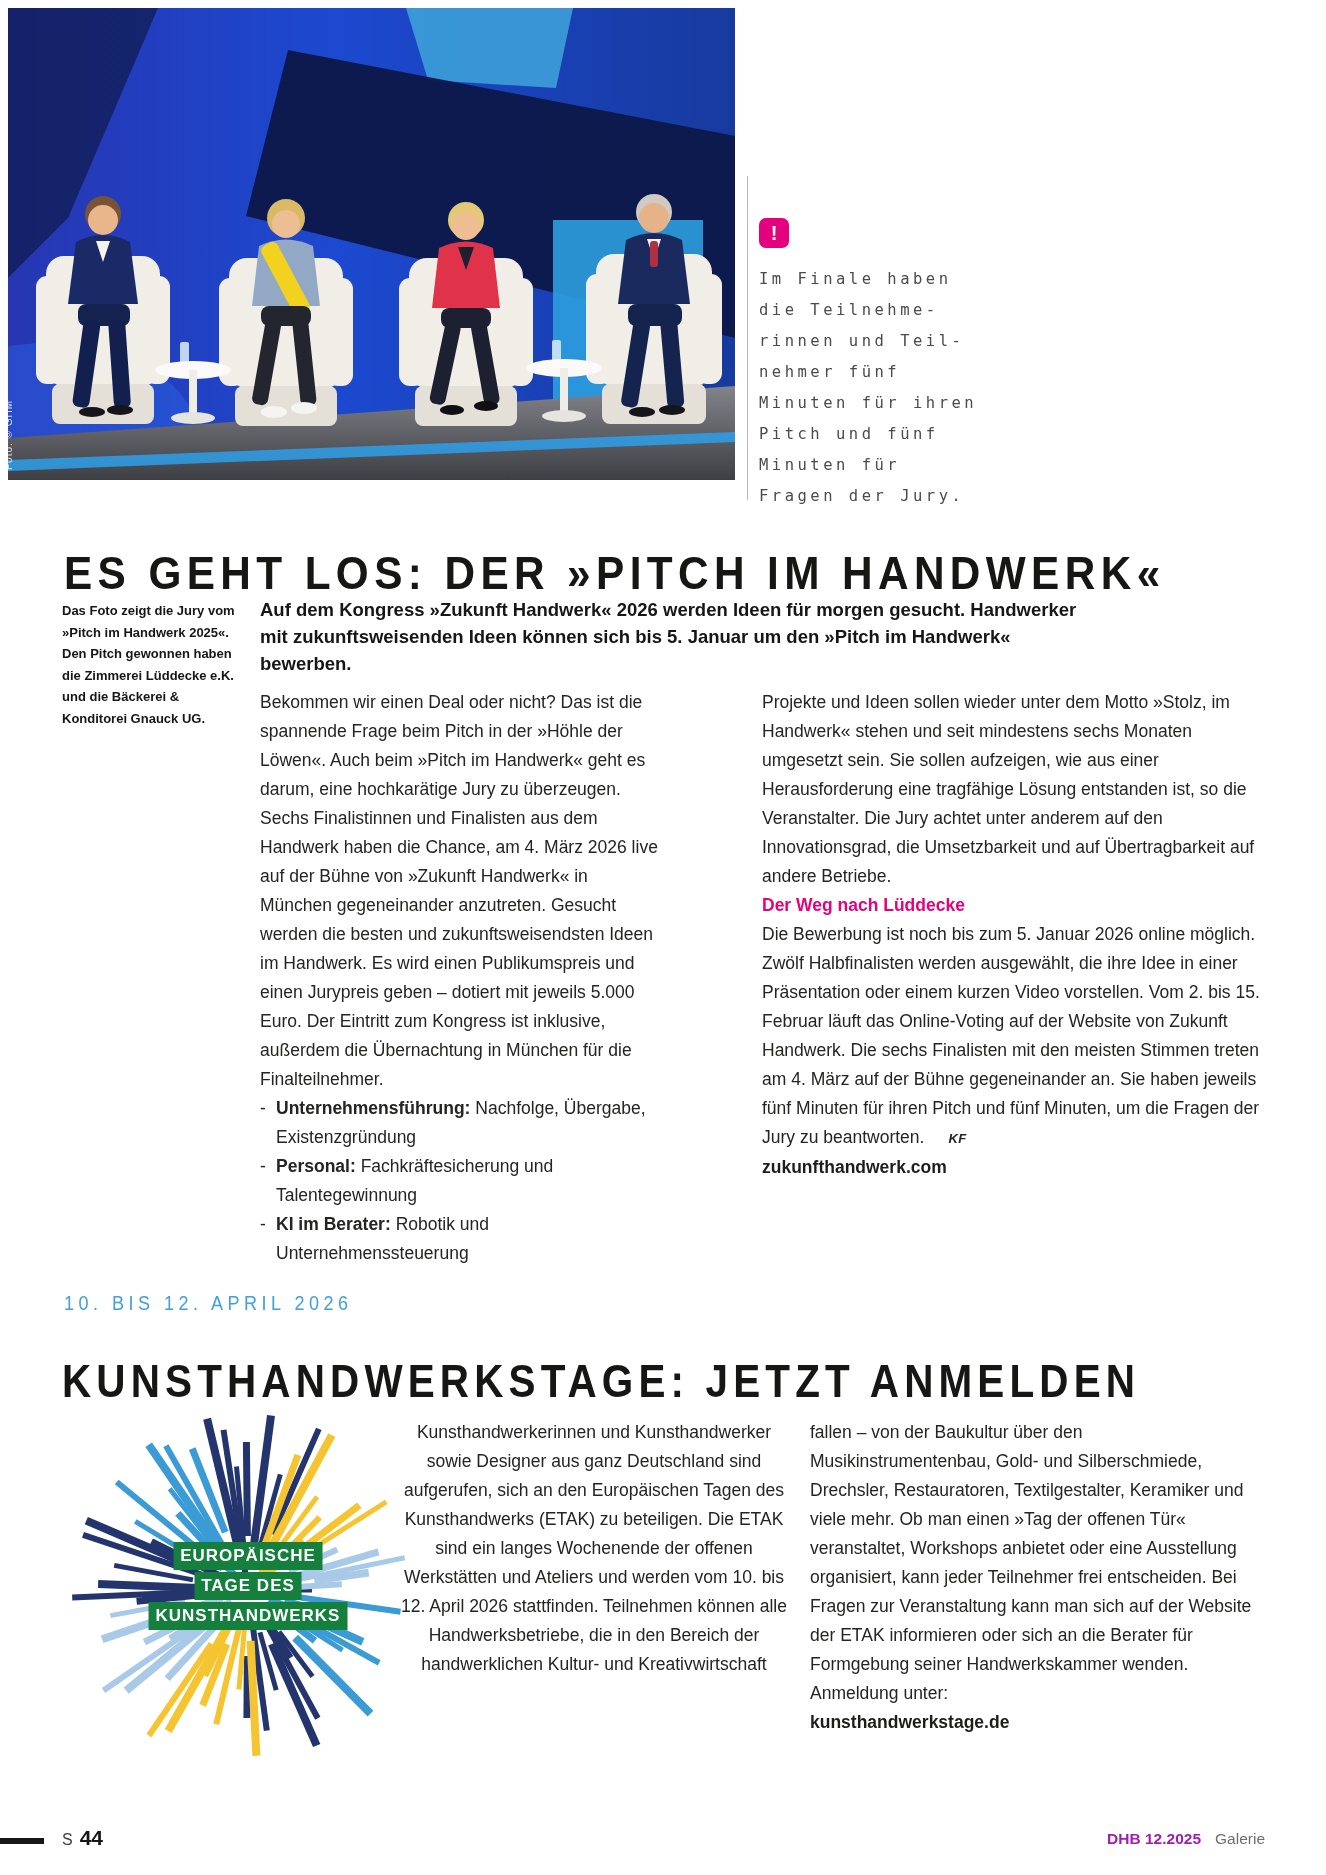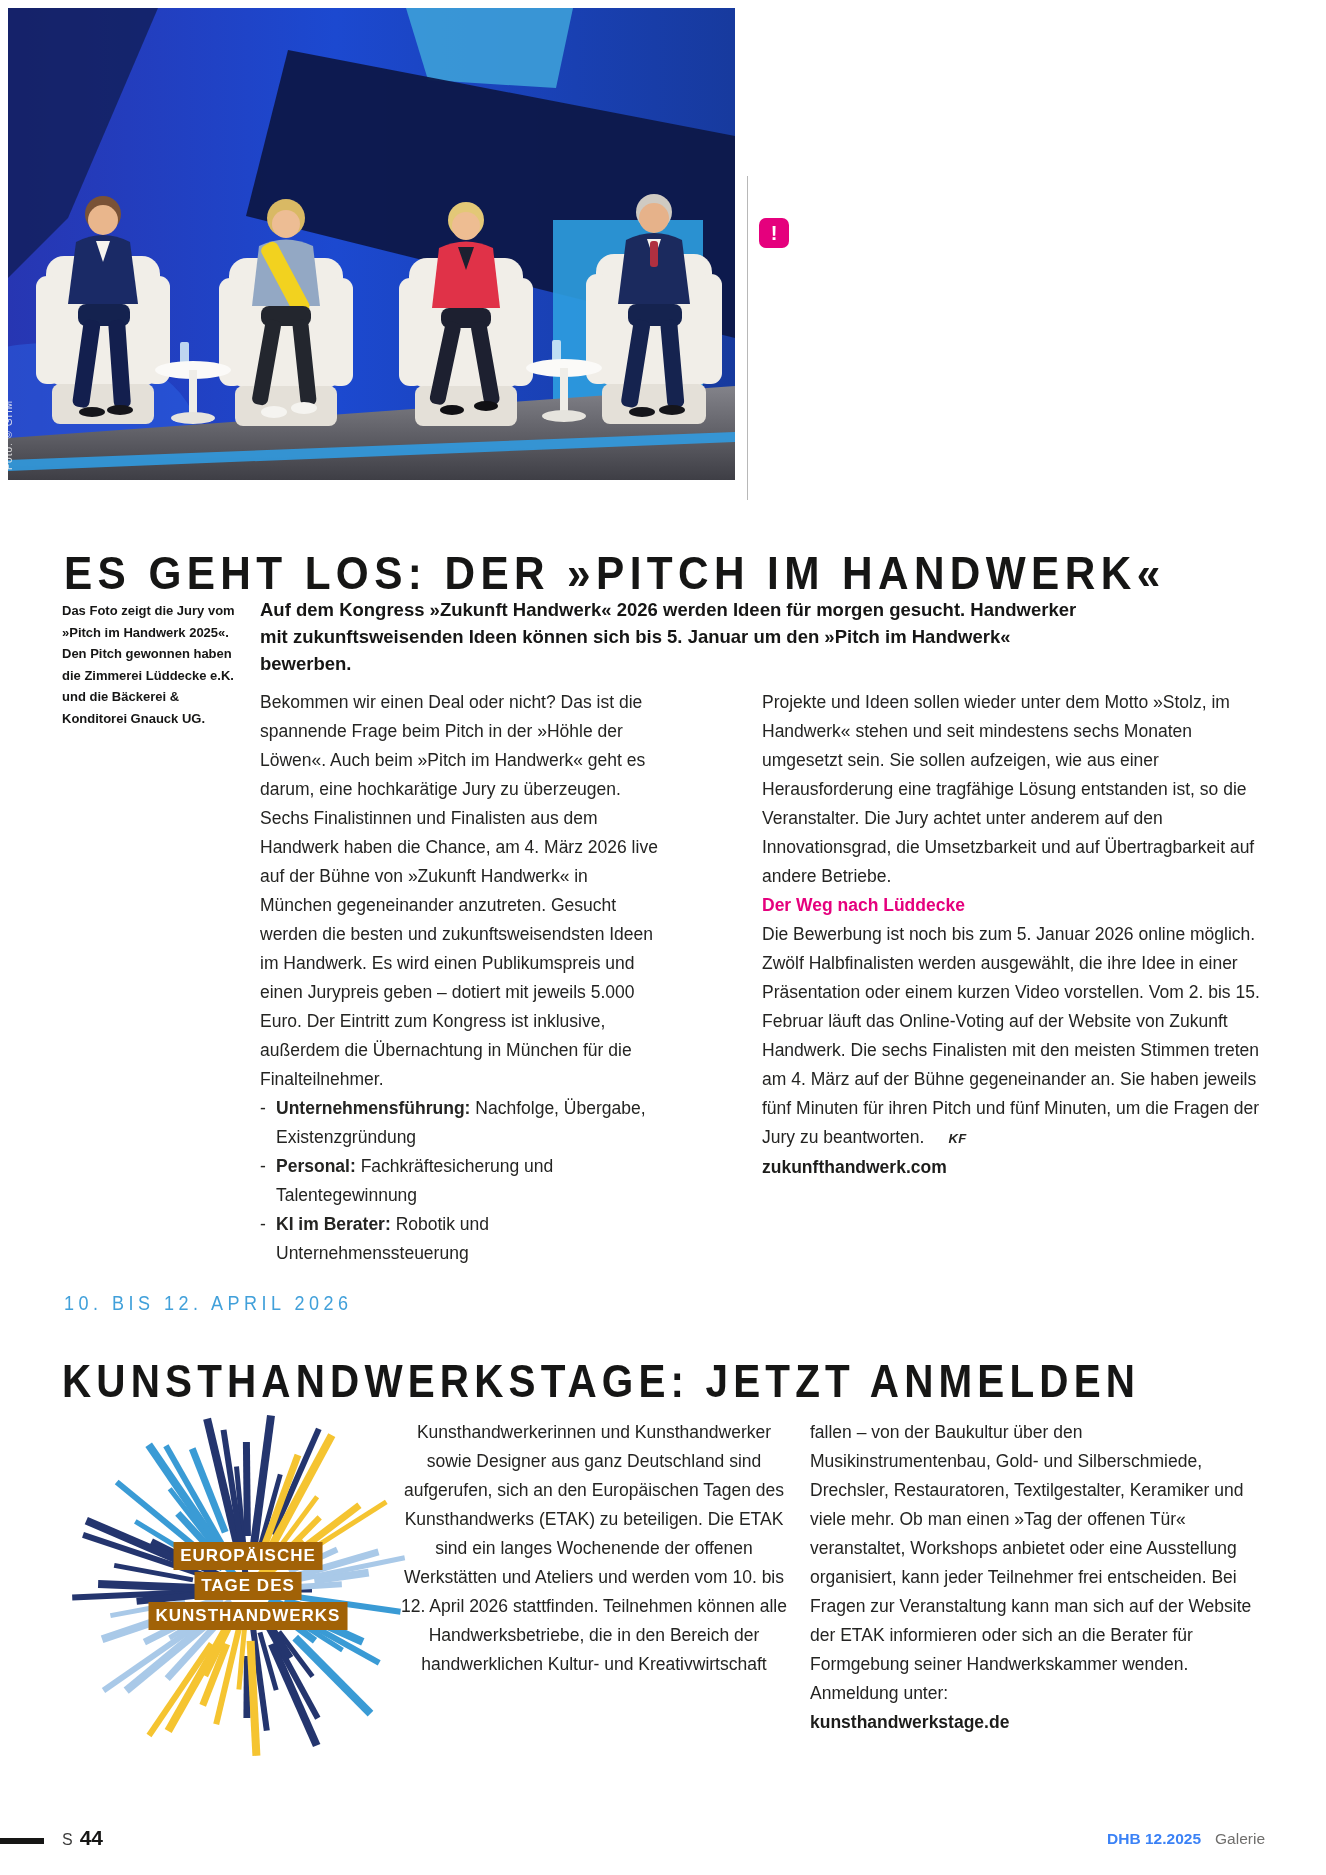--- a/index.html
+++ b/index.html
@@ -56,32 +56,32 @@
   .theme-item b{white-space:pre;}
   .kf{font-weight:700; font-style:italic; font-size:13px; letter-spacing:.5px; margin-left:24px;}
   .weblink{font-weight:700; color:#1d1d1b; text-decoration:none; display:inline-block;}
   
   .logo{position:absolute; left:70px; top:1412px; width:356px; height:356px;}
   .logo-label{
     position:absolute; left:50%; top:49%; transform:translate(-50%,-50%);
     text-align:center; line-height:23px; white-space:nowrap;
   }
   .logo-label .bar{
-    display:inline-block; background:#a16207; color:#ffffff; font-weight:700;
+    display:inline-block; background:#15803d; color:#ffffff; font-weight:700;
     font-size:17px; letter-spacing:1px; padding:2px 7px 3px; margin:1px 0;
   }
   .s2col1{left:398px; top:1418px; width:392px; text-align:center;}
   .s2col2{left:810px; top:1418px; width:458px;}
   
   .footer-dash{position:absolute; left:0; top:1838px; width:44px; height:6px; background:#161615;}
   .footer-page{position:absolute; left:62px; top:1826px;}
   .footer-page .s{font-size:16px; color:#3c3c3b; margin-right:7px;}
   .footer-page .num{font-size:21px; font-weight:700; color:#161615;}
   .footer-right{position:absolute; right:61px; top:1830px; font-size:15.5px; white-space:nowrap;}
-  .footer-right .issue{font-weight:700; color:#3b82f6;}
+  .footer-right .issue{font-weight:700; color:#a21caf;}
   .footer-right .section{color:#6f6e6c; margin-left:14px;}
 </style>
 </head>
 <body>
 
 <div class="page">
 
   <div class="photo">
     <svg width="727" height="472" viewBox="0 0 727 472">
       <defs>
@@ -194,20 +194,28 @@
           <ellipse cx="556" cy="408" rx="22" ry="6" fill="#e6e4de"></ellipse>
         </g>
       </g>
     </svg>
     <span class="photo-credit">Foto: © GHM</span>
   </div>
 
   <div class="caption-rule"></div>
   <div class="photo-caption">
     <div class="excl-icon">!</div>
+    <div class="photo-caption-text">Im Finale haben
+die Teilnehme-
+rinnen und Teil-
+nehmer fünf
+Minuten für ihren
+Pitch und fünf
+Minuten für
+Fragen der Jury.</div>
   </div>
 
   <h1 class="headline headline1">ES GEHT LOS: DER »PITCH IM HANDWERK«</h1>
 
   <div class="margin-caption">Das Foto zeigt die Jury vom »Pitch im Handwerk 2025«. Den Pitch gewonnen haben die Zimmerei Lüddecke e.K. und die Bäckerei &amp; Konditorei Gnauck UG.</div>
 
   <div class="intro">Auf dem Kongress »Zukunft Handwerk« 2026 werden Ideen für morgen gesucht. Handwerker mit zukunftsweisenden Ideen können sich bis 5. Januar um den »Pitch im Handwerk« bewerben.</div>
 
   <div class="bodycol col1">
     <p>Bekommen wir einen Deal oder nicht? Das ist die spannende Frage beim Pitch in der »Höhle der Löwen«. Auch beim »Pitch im Handwerk« geht es darum, eine hochkarätige Jury zu überzeugen. Sechs Finalistinnen und Finalisten aus dem Handwerk haben die Chance, am 4. März 2026 live auf der Bühne von »Zukunft Handwerk« in München gegeneinander anzutreten. Gesucht werden die besten und zukunftsweisendsten Ideen im Handwerk. Es wird einen Publikumspreis und einen Jurypreis geben – dotiert mit jeweils 5.000 Euro. Der Eintritt zum Kongress ist inklusive, außerdem die Übernachtung in München für die Finalteilnehmer.</p>

